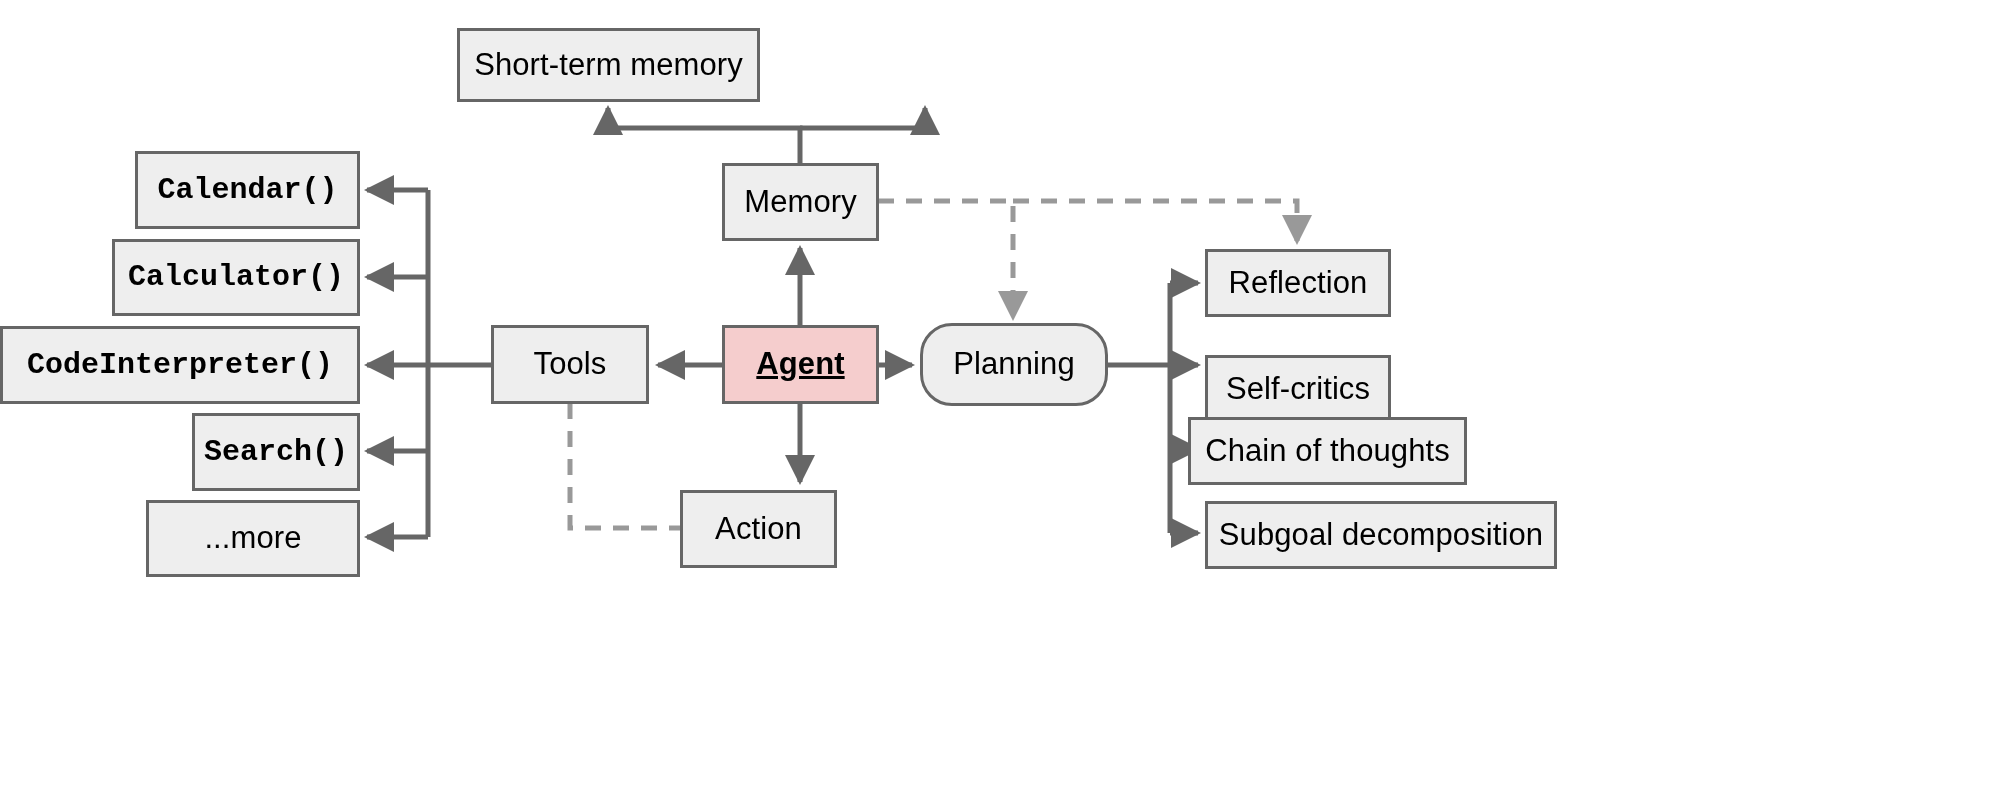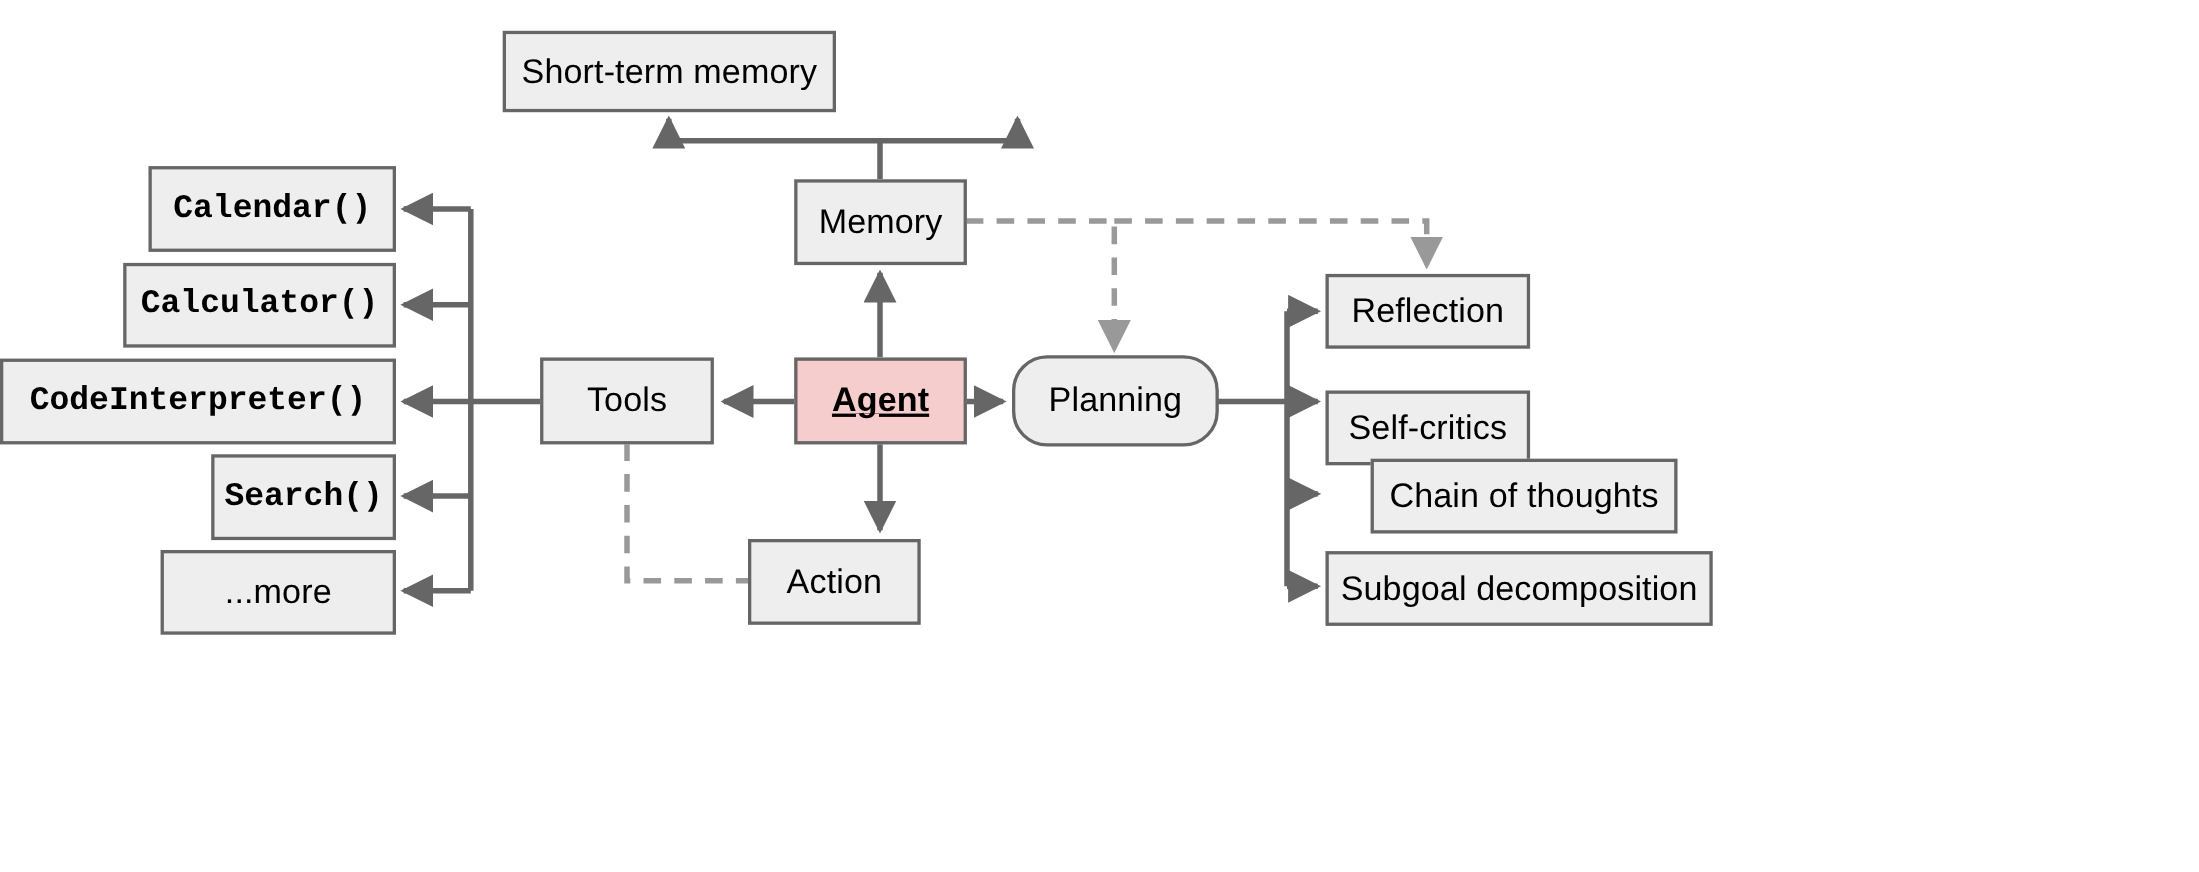--- a/index.html
+++ b/index.html
@@ -153,21 +153,21 @@
   </div>
 
   <div class="node" style="left:1205px; top:249px; width:186px; height:68px;">
     <span class="node-label">Reflection</span>
   </div>
 
   <div class="node" style="left:1205px; top:333px; width:186px; height:68px;margin-top:22px;">
     <span class="node-label">Self-critics</span>
   </div>
 
-  <div class="node" style="left:1246px; top:417px; width:279px; height:68px;">
+  <div class="node" style="left:1188px; top:417px; width:279px; height:68px;">
     <span class="node-label">Chain of thoughts</span>
   </div>
 
   <div class="node" style="left:1205px; top:501px; width:352px; height:68px;">
     <span class="node-label">Subgoal decomposition</span>
   </div>
 
 </div>
 
 </body></html>

